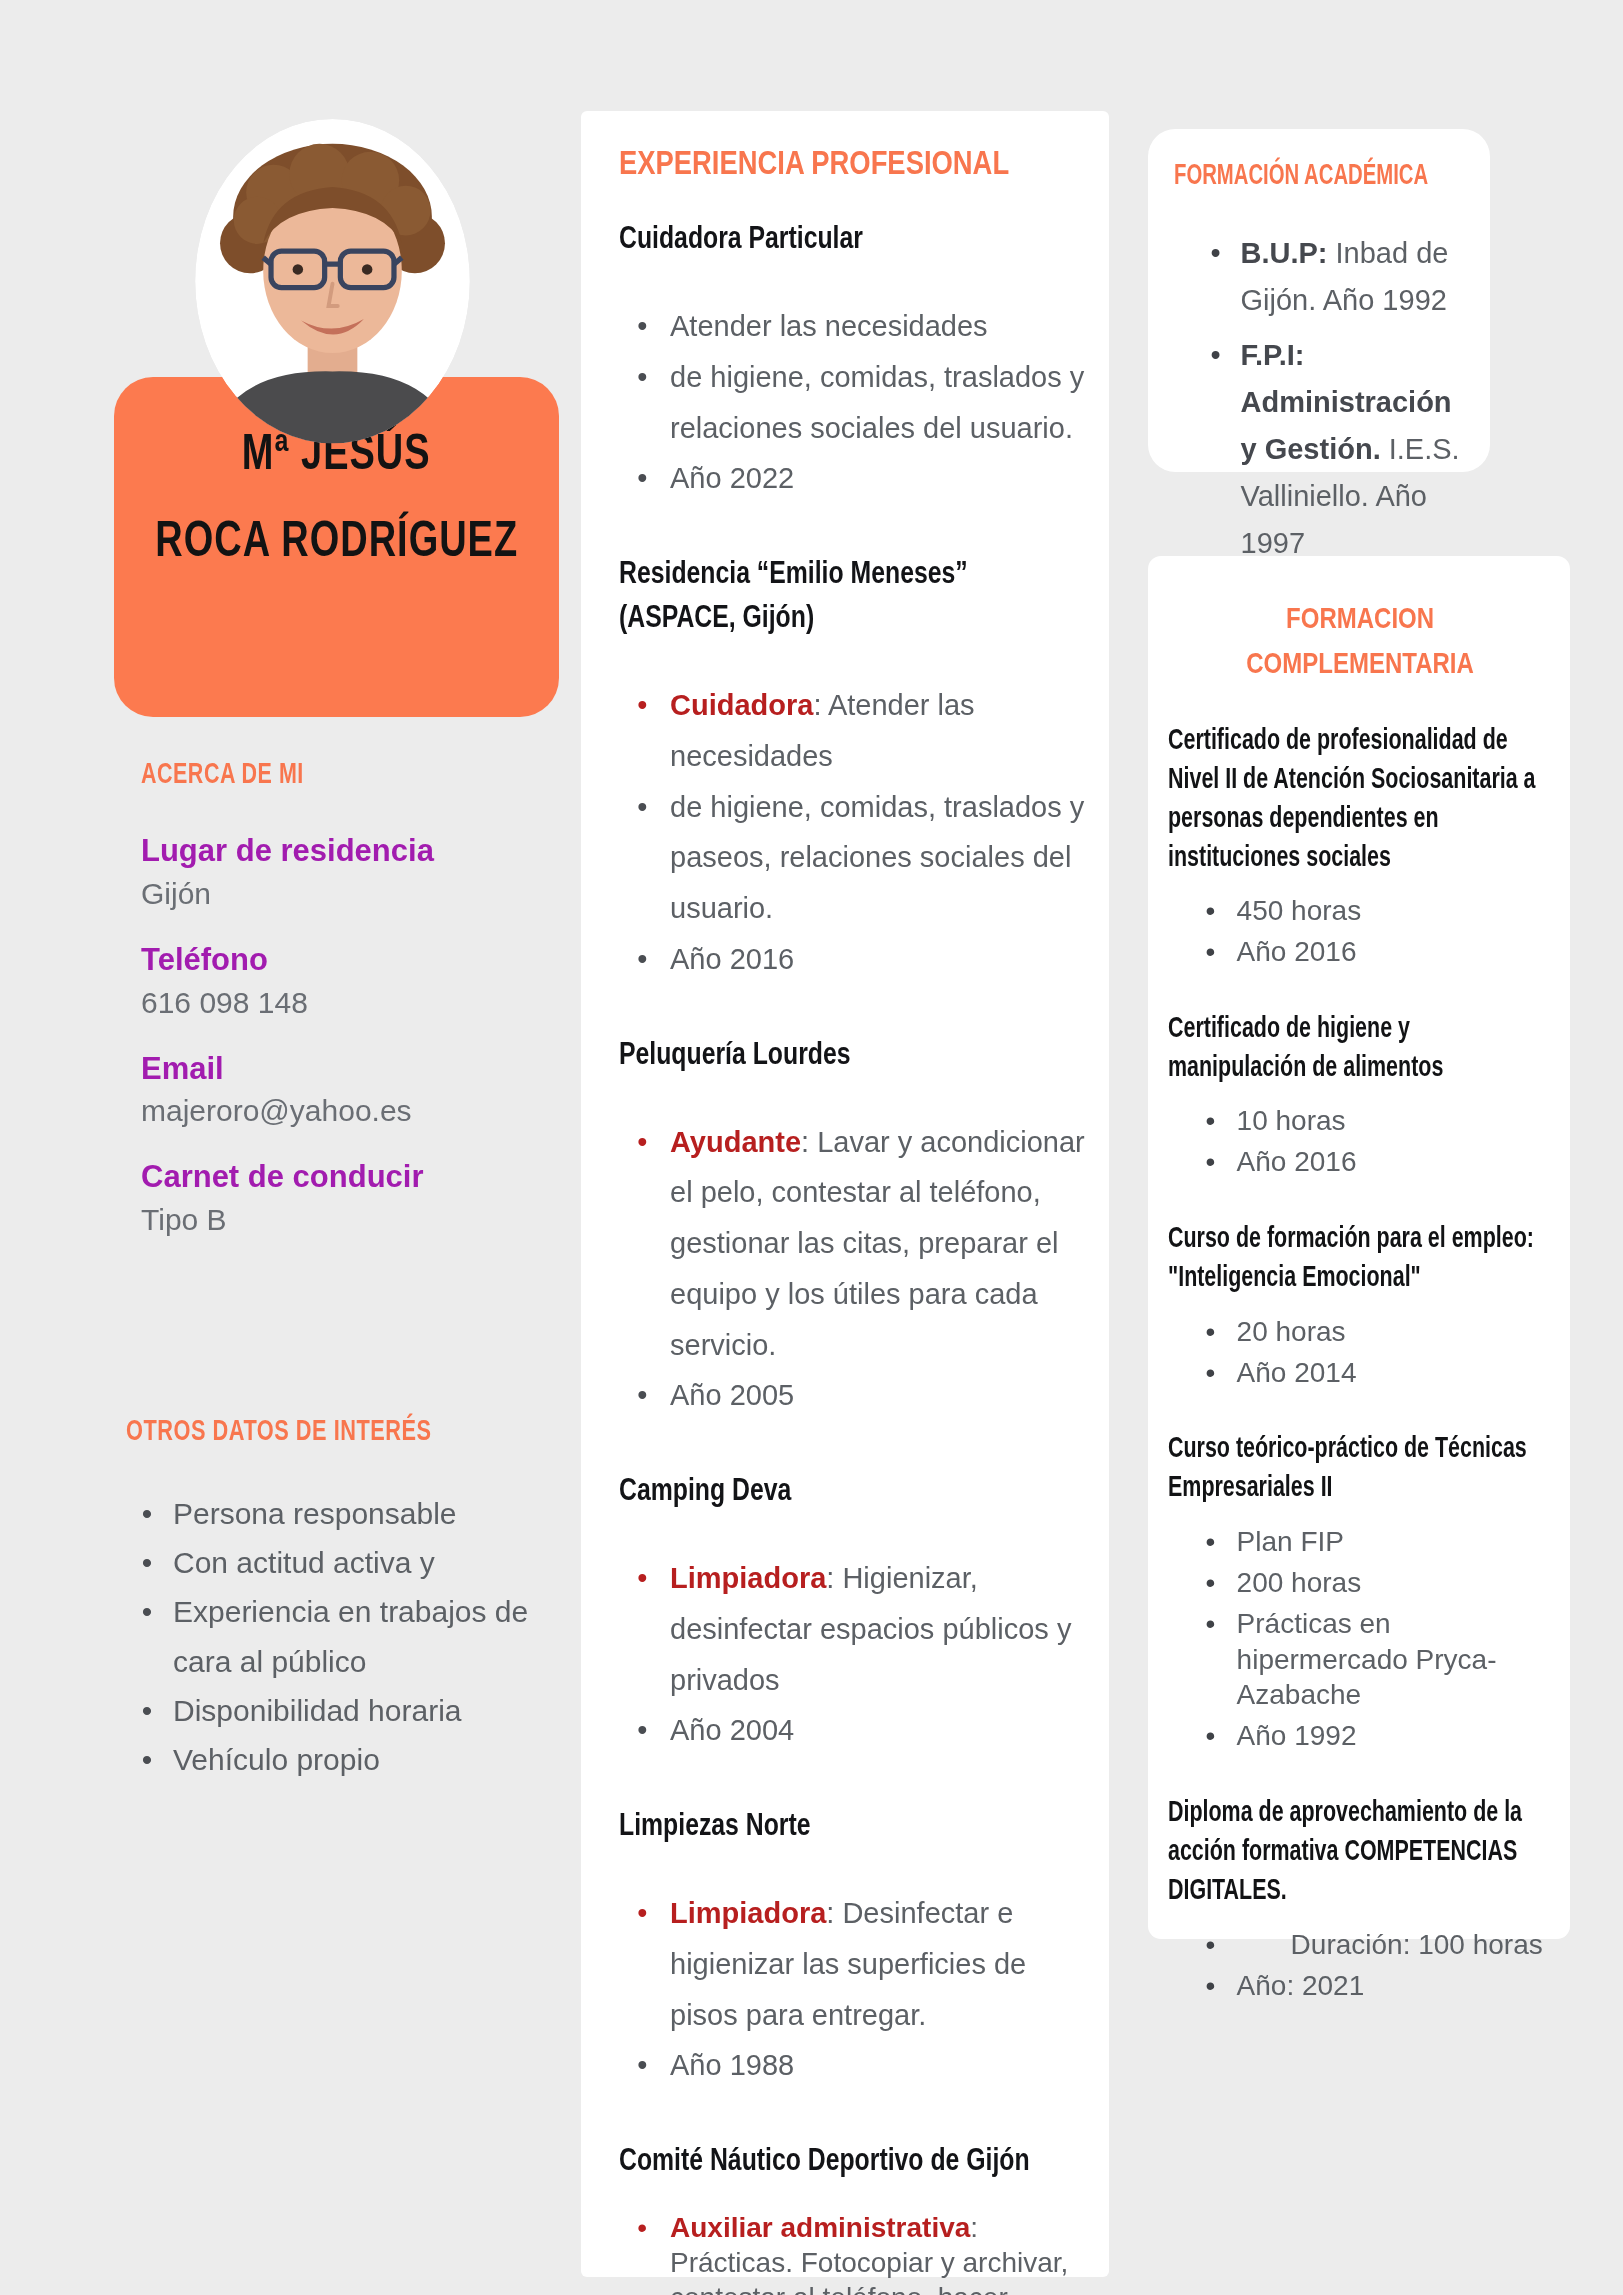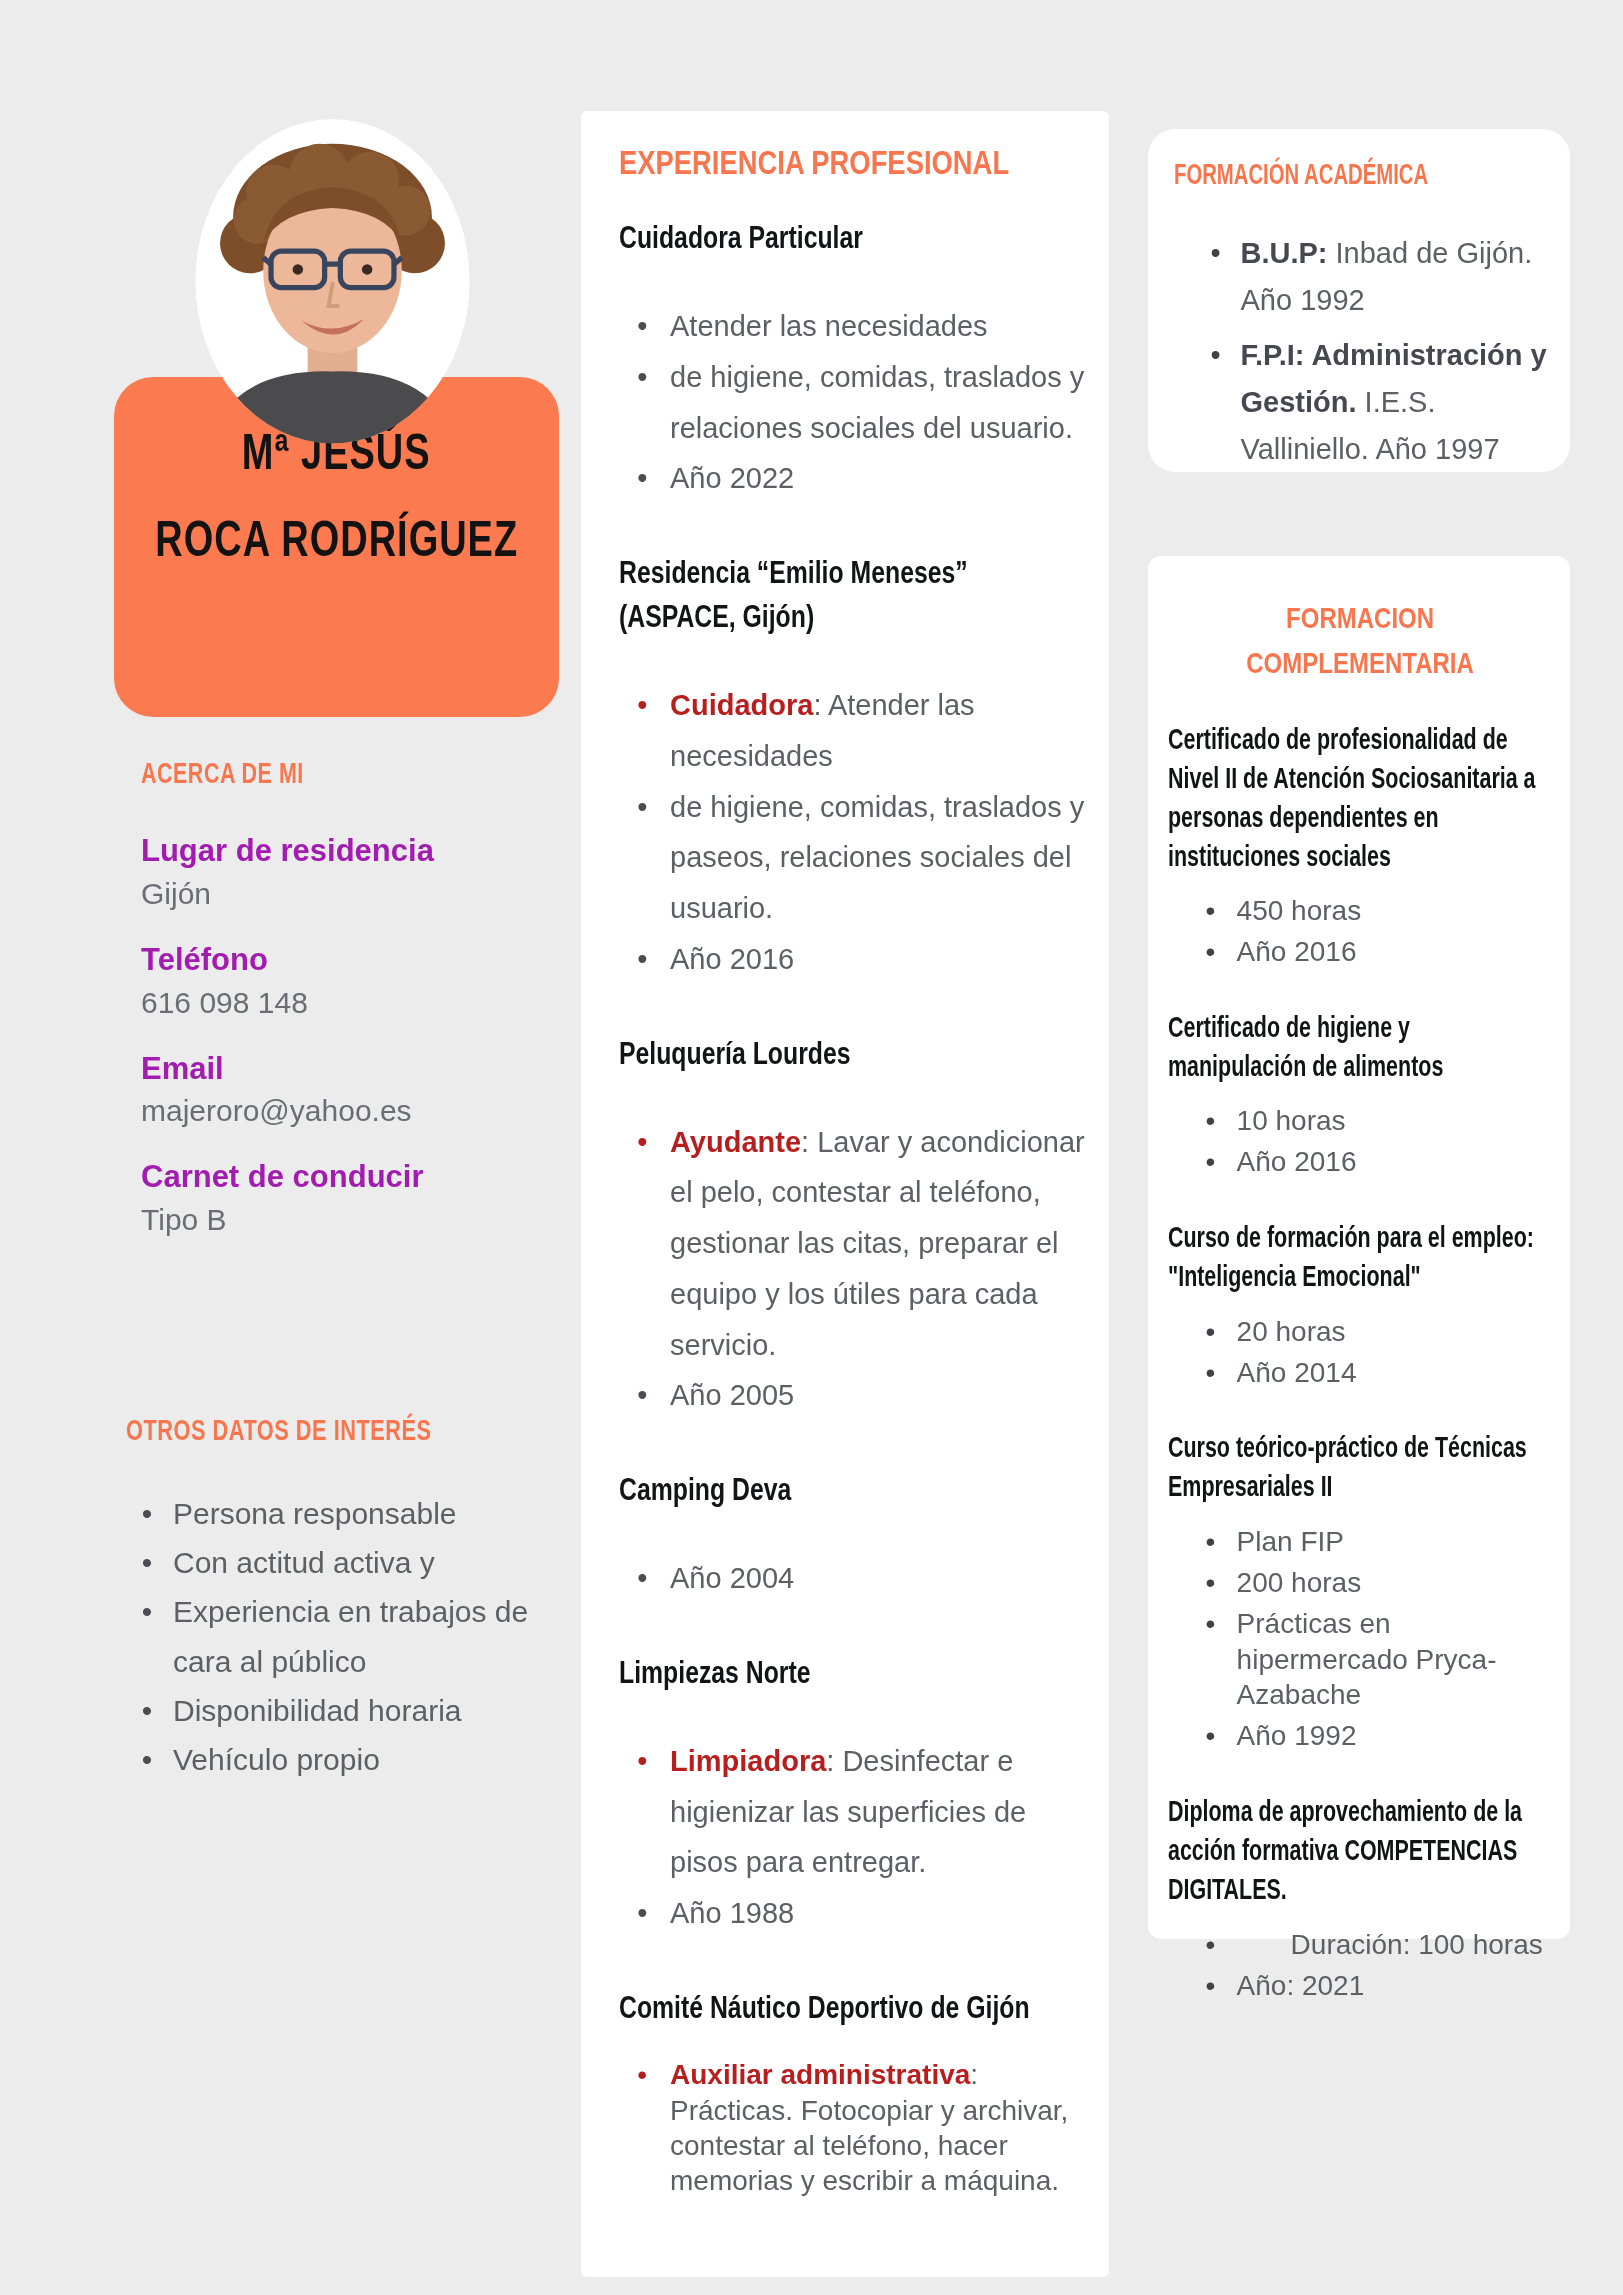--- a/index.html
+++ b/index.html
@@ -56,21 +56,21 @@
   .blist{margin-top:41px;}
   .blist.tight{margin-top:27.5px;}
   .blist li{position:relative;padding-left:51px;}
   .blist li::before{content:"\2022";position:absolute;left:18.3px;color:#4A4D52;}
   .blist.condensed li{font-size:29px;line-height:1.75;color:#5C6065;}
   .blist.tight li{font-size:28px;line-height:1.26;color:#5C6065;margin-bottom:5.2px;}
   .blist li.has-role::before{color:#B71F1F;}
   .role{color:#B71F1F;font-weight:700;}
 
   
-  #edu-card{left:1148px;top:129px;width:422px;height:343px;border-radius:27.5px;padding:29px 17px 0 26px;}
+  #edu-card{left:1148px;top:129px;width:342px;height:343px;border-radius:27.5px;padding:29px 17px 0 26px;}
   #edu-title{font-size:29px;font-weight:800;transform:scaleX(.70);transform-origin:0 0;white-space:nowrap;}
   #edu-items{margin-top:39px;padding-left:39px;}
   #edu-items li{position:relative;padding-left:27.5px;font-size:29px;line-height:1.62;color:#5C6065;margin-bottom:7.8px;}
   #edu-items li::before{content:"\2022";position:absolute;left:-2.6px;color:#3F4247;}
   .ebold{font-weight:700;color:#45484E;}
 
   #training-card{left:1148px;top:556px;width:422px;height:1383px;border-radius:13px;padding:39px 18.3px 0 19.6px;}
   #training-title{
     font-size:30px;font-weight:800;text-align:center;line-height:1.5;
     transform:scaleX(.8);transform-origin:50% 0;
@@ -184,20 +184,21 @@
           <li><span>de higiene, comidas, traslados y paseos, relaciones sociales del usuario.</span></li>
           <li><span>Año 2016</span></li>
         </ul>
         <h3>Peluquería Lourdes</h3>
         <ul class="blist condensed">
           <li class="has-role"><span class="role">Ayudante</span><span>: Lavar y acondicionar el pelo, contestar al teléfono, gestionar las citas, preparar el equipo y los útiles para cada servicio.</span></li>
           <li><span>Año 2005</span></li>
         </ul>
         <h3>Camping Deva</h3>
         <ul class="blist condensed">
+          <li class="has-role"><span class="role">Limpiadora</span><span>: Higienizar, desinfectar espacios públicos y privados</span></li>
           <li><span>Año 2004</span></li>
         </ul>
         <h3>Limpiezas Norte</h3>
         <ul class="blist condensed">
           <li class="has-role"><span class="role">Limpiadora</span><span>: Desinfectar e higienizar las superficies de pisos para entregar.</span></li>
           <li><span>Año 1988</span></li>
         </ul>
         <h3>Comité Náutico Deportivo de Gijón</h3>
         <ul class="blist tight">
           <li class="has-role"><span class="role">Auxiliar administrativa</span><span>: Prácticas. Fotocopiar y archivar, contestar al teléfono, hacer memorias y escribir a máquina.</span></li>

